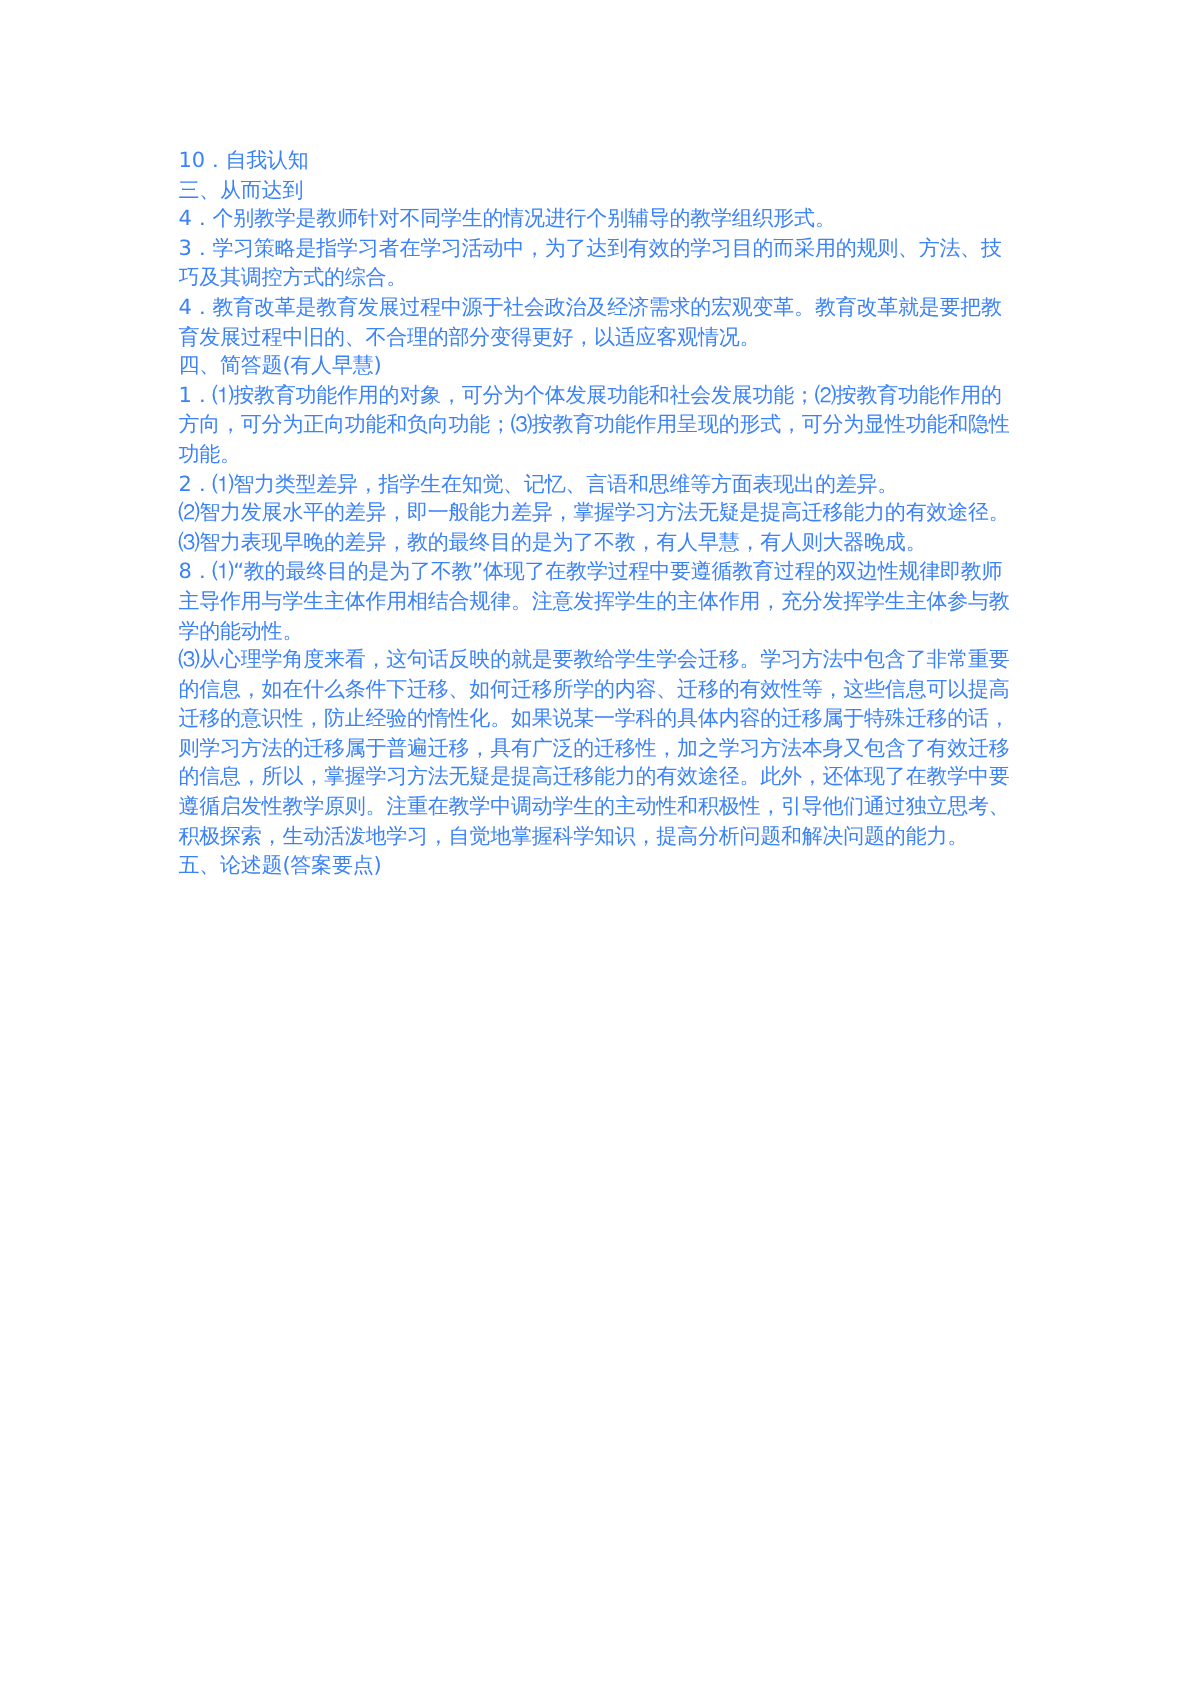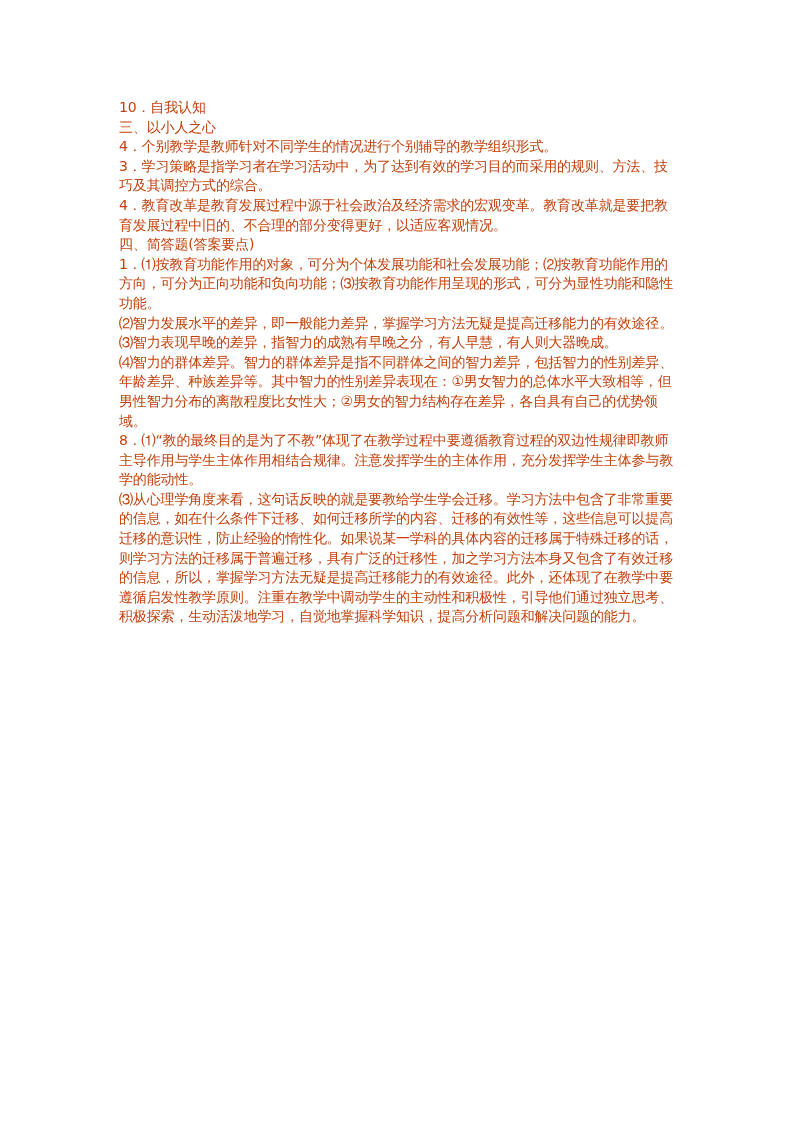--- a/index.html
+++ b/index.html
@@ -5,33 +5,34 @@
   html, body { margin: 0; padding: 0; background: #ffffff; }
   body { width: 794px; height: 1123px; position: relative; overflow: hidden; }
   .page {
     position: absolute;
     left: 119px;
     top: 98px;
     width: 560px;
     font-family: "DejaVu Sans", "Liberation Sans", sans-serif;
     font-size: 14px;
     line-height: 19.6px;
-    color: #c2410c;
+    color: #3b82f6;
   }
   .line { margin: 0; padding: 0; white-space: normal; word-break: break-all; letter-spacing: -0.15px; }
 </style>
 </head>
 <body>
 
 <div class="page">
   <p class="line">10．自我认知</p>
-  <p class="line">三、以小人之心</p>
+  <p class="line">三、从而达到</p>
   <p class="line">4．个别教学是教师针对不同学生的情况进行个别辅导的教学组织形式。</p>
   <p class="line">3．学习策略是指学习者在学习活动中，为了达到有效的学习目的而采用的规则、方法、技巧及其调控方式的综合。</p>
   <p class="line">4．教育改革是教育发展过程中源于社会政治及经济需求的宏观变革。教育改革就是要把教育发展过程中旧的、不合理的部分变得更好，以适应客观情况。</p>
-  <p class="line">四、简答题(答案要点)</p>
+  <p class="line">四、简答题(有人早慧)</p>
   <p class="line">1．⑴按教育功能作用的对象，可分为个体发展功能和社会发展功能；⑵按教育功能作用的方向，可分为正向功能和负向功能；⑶按教育功能作用呈现的形式，可分为显性功能和隐性功能。</p>
+  <p class="line">2．⑴智力类型差异，指学生在知觉、记忆、言语和思维等方面表现出的差异。</p>
   <p class="line">⑵智力发展水平的差异，即一般能力差异，掌握学习方法无疑是提高迁移能力的有效途径。</p>
-  <p class="line">⑶智力表现早晚的差异，指智力的成熟有早晚之分，有人早慧，有人则大器晚成。</p>
-  <p class="line">⑷智力的群体差异。智力的群体差异是指不同群体之间的智力差异，包括智力的性别差异、年龄差异、种族差异等。其中智力的性别差异表现在：①男女智力的总体水平大致相等，但男性智力分布的离散程度比女性大；②男女的智力结构存在差异，各自具有自己的优势领域。</p>
+  <p class="line">⑶智力表现早晚的差异，教的最终目的是为了不教，有人早慧，有人则大器晚成。</p>
   <p class="line">8．⑴“教的最终目的是为了不教”体现了在教学过程中要遵循教育过程的双边性规律即教师主导作用与学生主体作用相结合规律。注意发挥学生的主体作用，充分发挥学生主体参与教学的能动性。</p>
   <p class="line">⑶从心理学角度来看，这句话反映的就是要教给学生学会迁移。学习方法中包含了非常重要的信息，如在什么条件下迁移、如何迁移所学的内容、迁移的有效性等，这些信息可以提高迁移的意识性，防止经验的惰性化。如果说某一学科的具体内容的迁移属于特殊迁移的话，则学习方法的迁移属于普遍迁移，具有广泛的迁移性，加之学习方法本身又包含了有效迁移的信息，所以，掌握学习方法无疑是提高迁移能力的有效途径。此外，还体现了在教学中要遵循启发性教学原则。注重在教学中调动学生的主动性和积极性，引导他们通过独立思考、积极探索，生动活泼地学习，自觉地掌握科学知识，提高分析问题和解决问题的能力。</p>
+  <p class="line">五、论述题(答案要点)</p>
 </div>
 
 </body></html>

